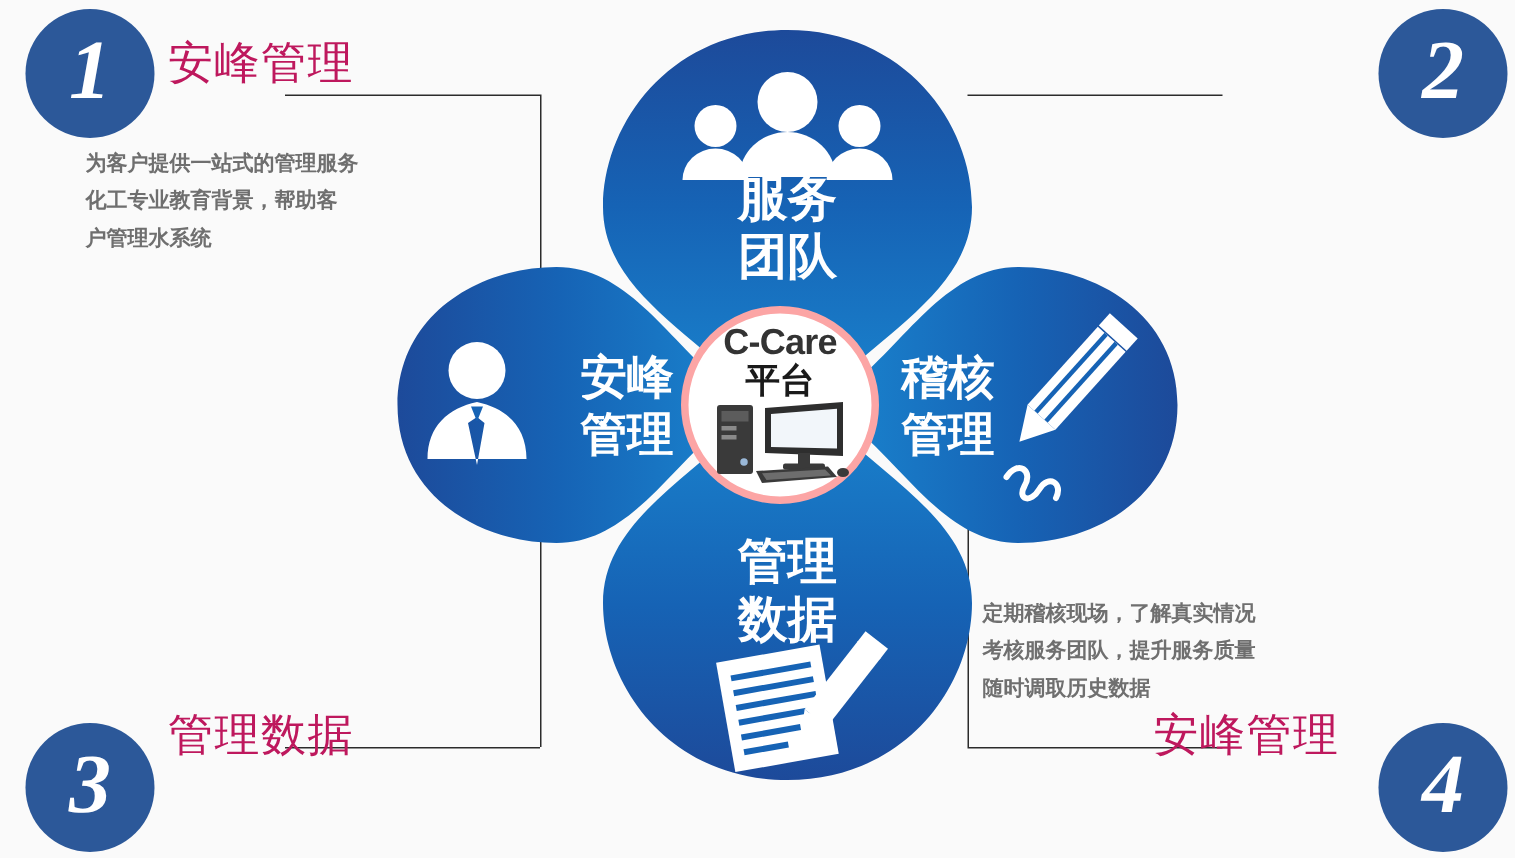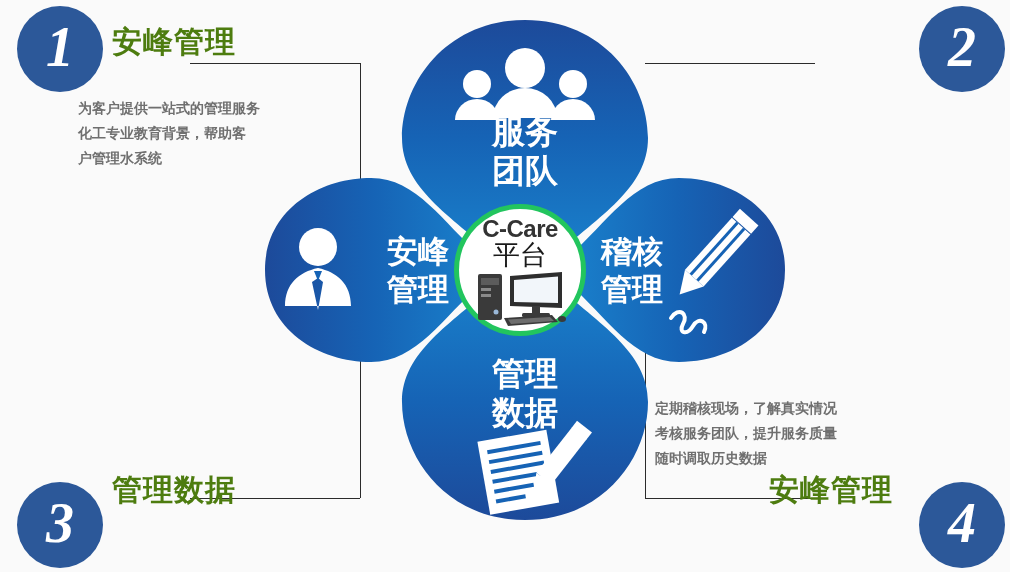--- a/index.html
+++ b/index.html
@@ -22,35 +22,35 @@
     font-size:56px;line-height:1;font-family:"Liberation Serif","DejaVu Serif",serif;
     transform:translateY(-2px);
   }
   #badge1{left:17px;top:6px;}
   #badge2{left:919px;top:6px;}
   #badge3{left:17px;top:482px;}
   #badge4{left:919px;top:482px;}
 
   
   .sec-title{
-    position:absolute;color:#4d7c0f;font-weight:bold;font-size:30px;
+    position:absolute;color:#be185d;font-weight:normal;font-size:30px;
     letter-spacing:1px;white-space:nowrap;
   }
   #title1{left:112px;top:22px;}
   #title2{left:769px;top:22px;}
   #title3{left:112px;top:470px;}
   #title4{left:769px;top:470px;}
 
   
   .sec-body{
     position:absolute;color:#6f6f6f;font-size:14px;line-height:25px;
     white-space:nowrap;
   }
   .sec-body div{font-weight:600;}
-  #body1{left:78px;top:96px;}
+  #body1{left:57px;top:96px;}
   #body2{left:655px;top:75px;}
   #body3{left:99px;top:396px;}
   #body4{left:655px;top:396px;}
 
   
   .hline,.vline{position:absolute;background:#2b2b2b;}
   .hline{height:1px;}
   .vline{width:1px;}
   
   #h1{left:190px;top:63px;width:170px;}
@@ -64,31 +64,31 @@
   #h4{left:645px;top:498px;width:170px;}
   #v4{left:645px;top:350px;height:148px;}
 
   
   #flower{position:absolute;left:255px;top:10px;width:540px;height:520px;}
 
   
   #center-disc{
     position:absolute;left:454px;top:204px;width:132px;height:132px;
     border-radius:50%;background:#ffffff;
-    border:5px solid #22c55e;
+    border:5px solid #fca5a5;
     box-sizing:border-box;
     display:flex;flex-direction:column;align-items:center;
     z-index:40;
   }
   #center-title{
     font-size:24px;font-weight:bold;color:#333333;margin-top:8px;line-height:1;
     letter-spacing:-0.5px;
   }
   #center-sub{
-    font-size:27px;font-weight:normal;color:#1a1a1a;line-height:1;margin-top:1px;
+    font-size:23px;font-weight:bold;color:#1a1a1a;line-height:1;margin-top:1px;
   }
   #center-icon{margin-top:1px;}
 </style>
 </head>
 <body>
 
 <div id="stage">
 
   <div class="hline" id="h1"></div>
   <div class="vline" id="v1"></div>

